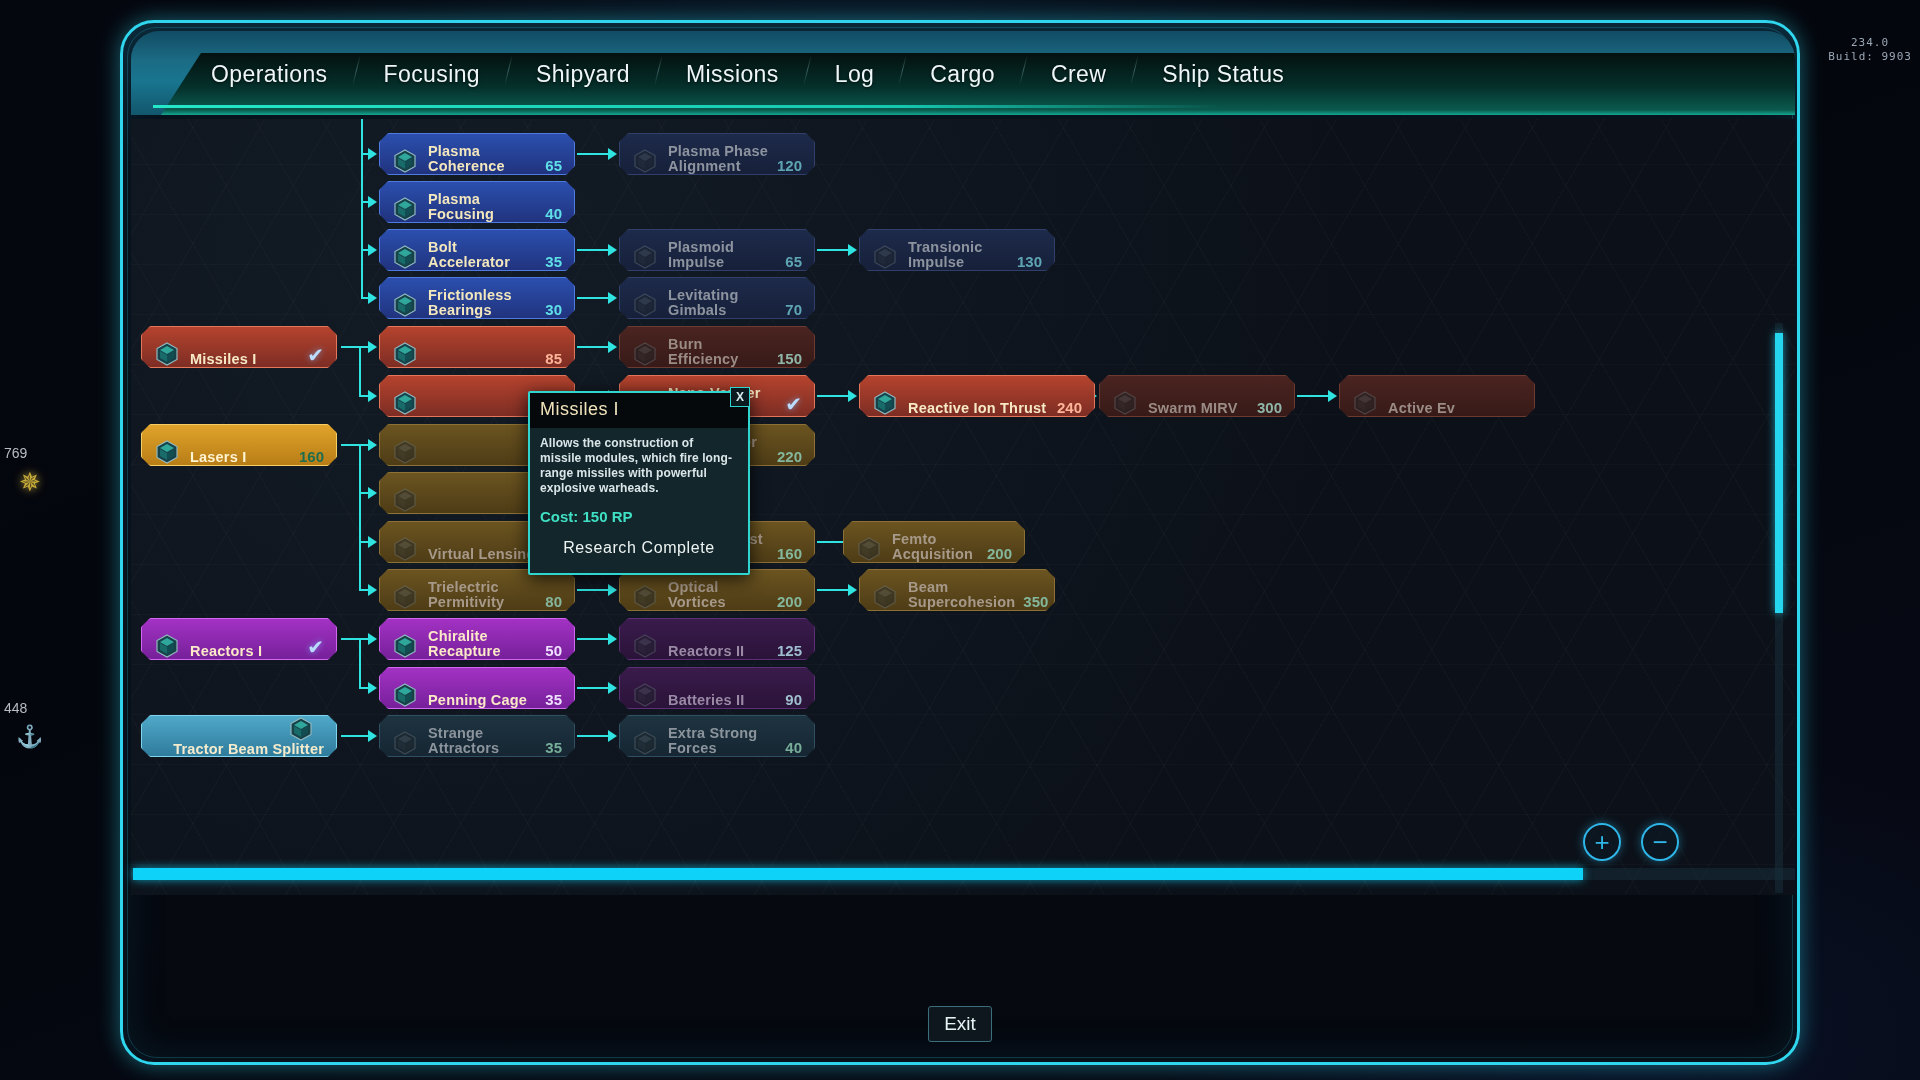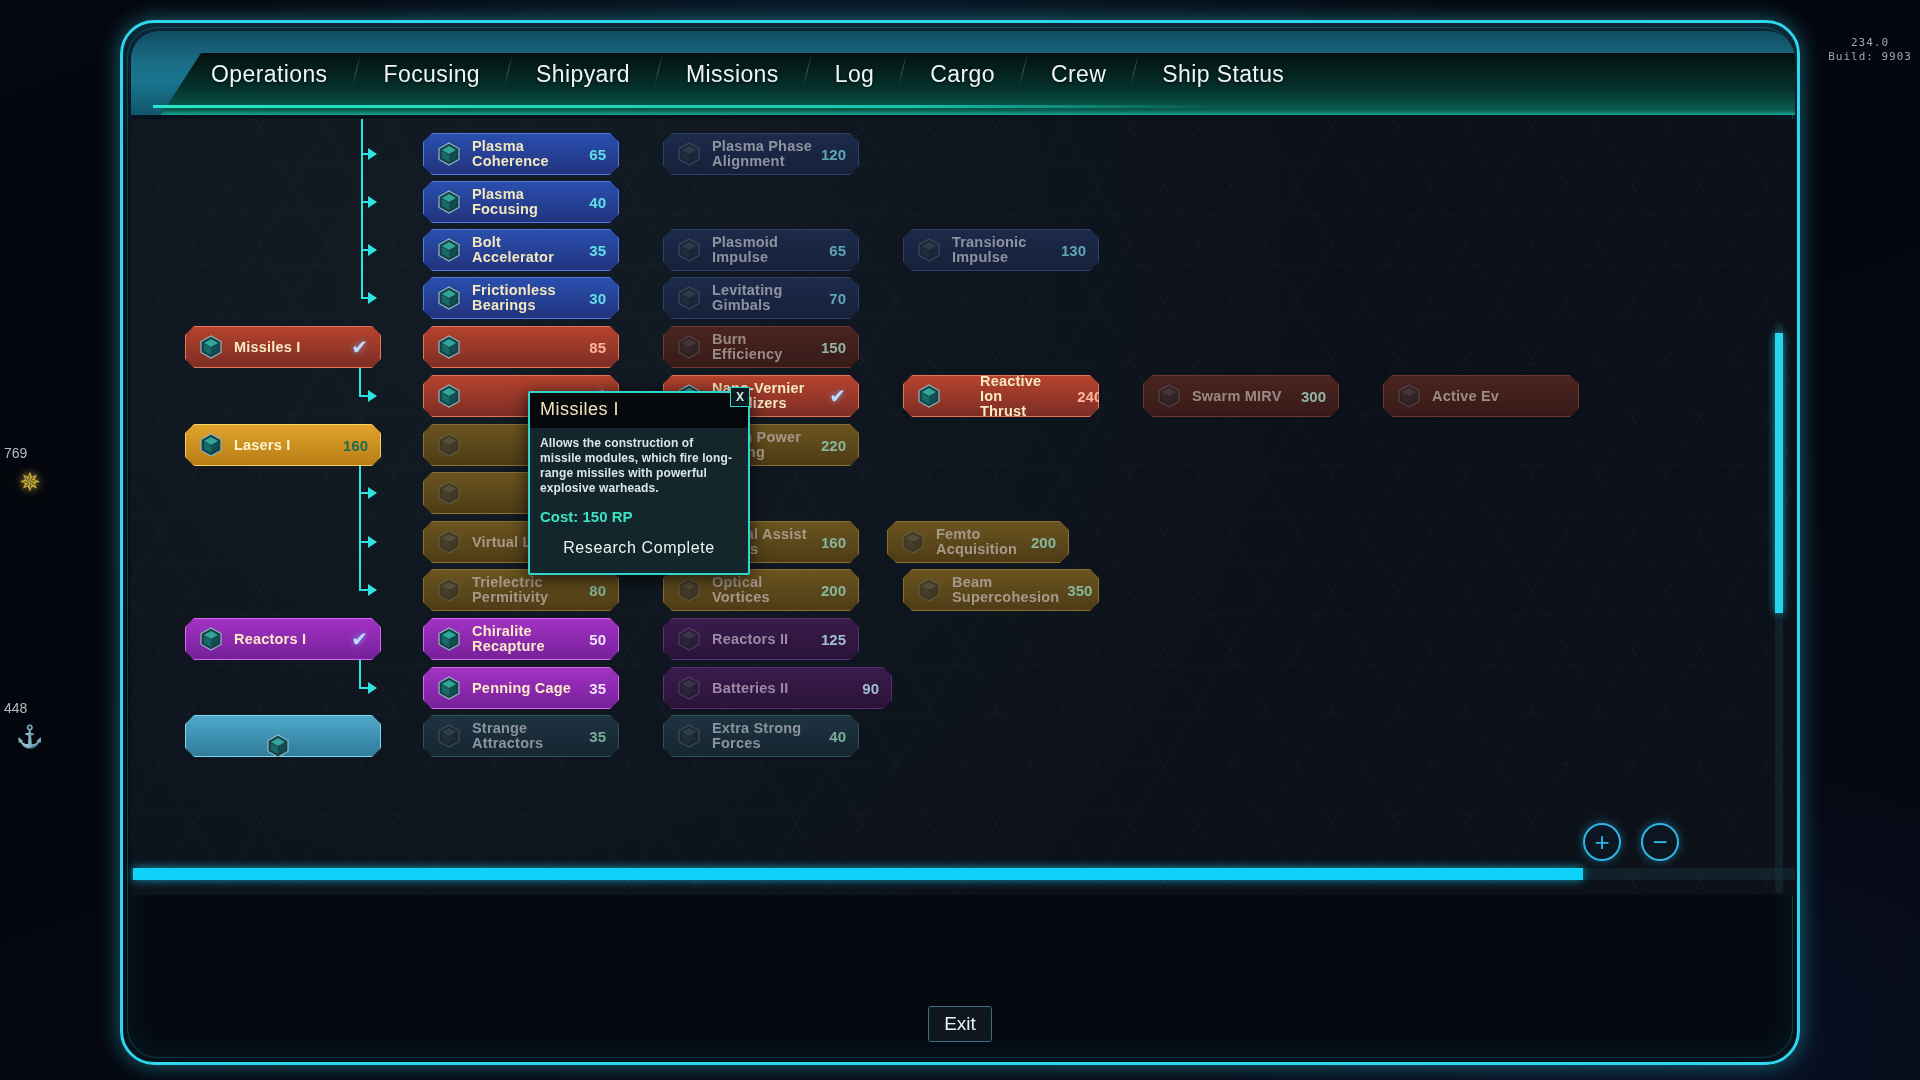--- a/index.html
+++ b/index.html
@@ -68,25 +68,24 @@
   }
   .hexbg { position:absolute; inset:-20px;
     background-image:
       repeating-linear-gradient(60deg, rgba(255,255,255,.022) 0 1px, transparent 1px 58px),
       repeating-linear-gradient(-60deg, rgba(255,255,255,.022) 0 1px, transparent 1px 58px),
       repeating-linear-gradient(0deg, rgba(255,255,255,.018) 0 1px, transparent 1px 50px);
   }
 
   
   .node { position:absolute; height:42px; border-radius:10px; display:flex;
-    align-items:center; padding:17px 12px; cursor:pointer;
+    align-items:flex-end; padding:0 12px; cursor:pointer;
     border:1px solid rgba(255,255,255,.18);
     clip-path: polygon(9px 0, calc(100% - 9px) 0, 100% 9px, 100% calc(100% - 9px),
                        calc(100% - 9px) 100%, 9px 100%, 0 calc(100% - 9px), 0 9px);
-    margin-left: 44px;
   }
   .node .cube { width:26px; height:26px; flex:0 0 26px; margin-right:10px;
     position:relative; }
   .node .cube svg{display:block;}
   .node .nm { flex:1; font-size:14.5px; font-weight:bold; line-height:15px;
     letter-spacing:.2px; }
   .node .cost { font-size:15px; font-weight:bold; margin-left:8px; }
   .node .chk { font-size:20px; margin-left:8px; color:#bcdcff;
     text-shadow:0 0 6px rgba(120,190,255,.8); }
 
@@ -427,21 +426,21 @@
               <svg width="26" height="26" viewBox="0 0 26 26">
                 <polygon points="13,2 23,7.5 23,18.5 13,24 3,18.5 3,7.5" fill="#17424a" stroke="#8fb9bf" stroke-width="1.2"></polygon>
                 <polygon points="13,5 20,9 13,13 6,9" fill="#2fa79b"></polygon>
                 <polygon points="6,10 13,14 13,21 6,17" fill="#186b68"></polygon>
                 <polygon points="20,10 20,17 13,21 13,14" fill="#124d52"></polygon>
               </svg>
             </span>
             <span class="nm">Nano-Vernier Stabilizers</span>
             <span class="chk">✔</span>
           </div>
-          <div class="node n-red" style="left: 728px; top: 256px; width: 196px; gap: 28px;">
+          <div class="node n-red" style="left: 728px; top: 256px; width: 236px;">
             <span class="cube">
               <svg width="26" height="26" viewBox="0 0 26 26">
                 <polygon points="13,2 23,7.5 23,18.5 13,24 3,18.5 3,7.5" fill="#17424a" stroke="#8fb9bf" stroke-width="1.2"></polygon>
                 <polygon points="13,5 20,9 13,13 6,9" fill="#2fa79b"></polygon>
                 <polygon points="6,10 13,14 13,21 6,17" fill="#186b68"></polygon>
                 <polygon points="20,10 20,17 13,21 13,14" fill="#124d52"></polygon>
               </svg>
             </span>
             <span class="nm">Reactive Ion Thrust</span>
             <span class="cost">240</span>
@@ -630,21 +629,21 @@
               <svg width="26" height="26" viewBox="0 0 26 26">
                 <polygon points="13,2 23,7.5 23,18.5 13,24 3,18.5 3,7.5" fill="#17424a" stroke="#8fb9bf" stroke-width="1.2"></polygon>
                 <polygon points="13,5 20,9 13,13 6,9" fill="#2fa79b"></polygon>
                 <polygon points="6,10 13,14 13,21 6,17" fill="#186b68"></polygon>
                 <polygon points="20,10 20,17 13,21 13,14" fill="#124d52"></polygon>
               </svg>
             </span>
             <span class="nm">Penning Cage</span>
             <span class="cost">35</span>
           </div>
-          <div class="node n-purplk" style="left: 488px; top: 548px; width: 229px;">
+          <div class="node n-purplk" style="left: 488px; top: 548px; width: 196px;">
             <span class="cube">
               <svg width="26" height="26" viewBox="0 0 26 26" opacity="0.45">
                 <polygon points="13,2 23,7.5 23,18.5 13,24 3,18.5 3,7.5" fill="#20262b" stroke="#69757c" stroke-width="1.2"></polygon>
                 <polygon points="13,5 20,9 13,13 6,9" fill="#4b565c"></polygon>
                 <polygon points="6,10 13,14 13,21 6,17" fill="#2c3438"></polygon>
                 <polygon points="20,10 20,17 13,21 13,14" fill="#232a2e"></polygon>
               </svg>
             </span>
             <span class="nm">Batteries II</span>
             <span class="cost">90</span>

